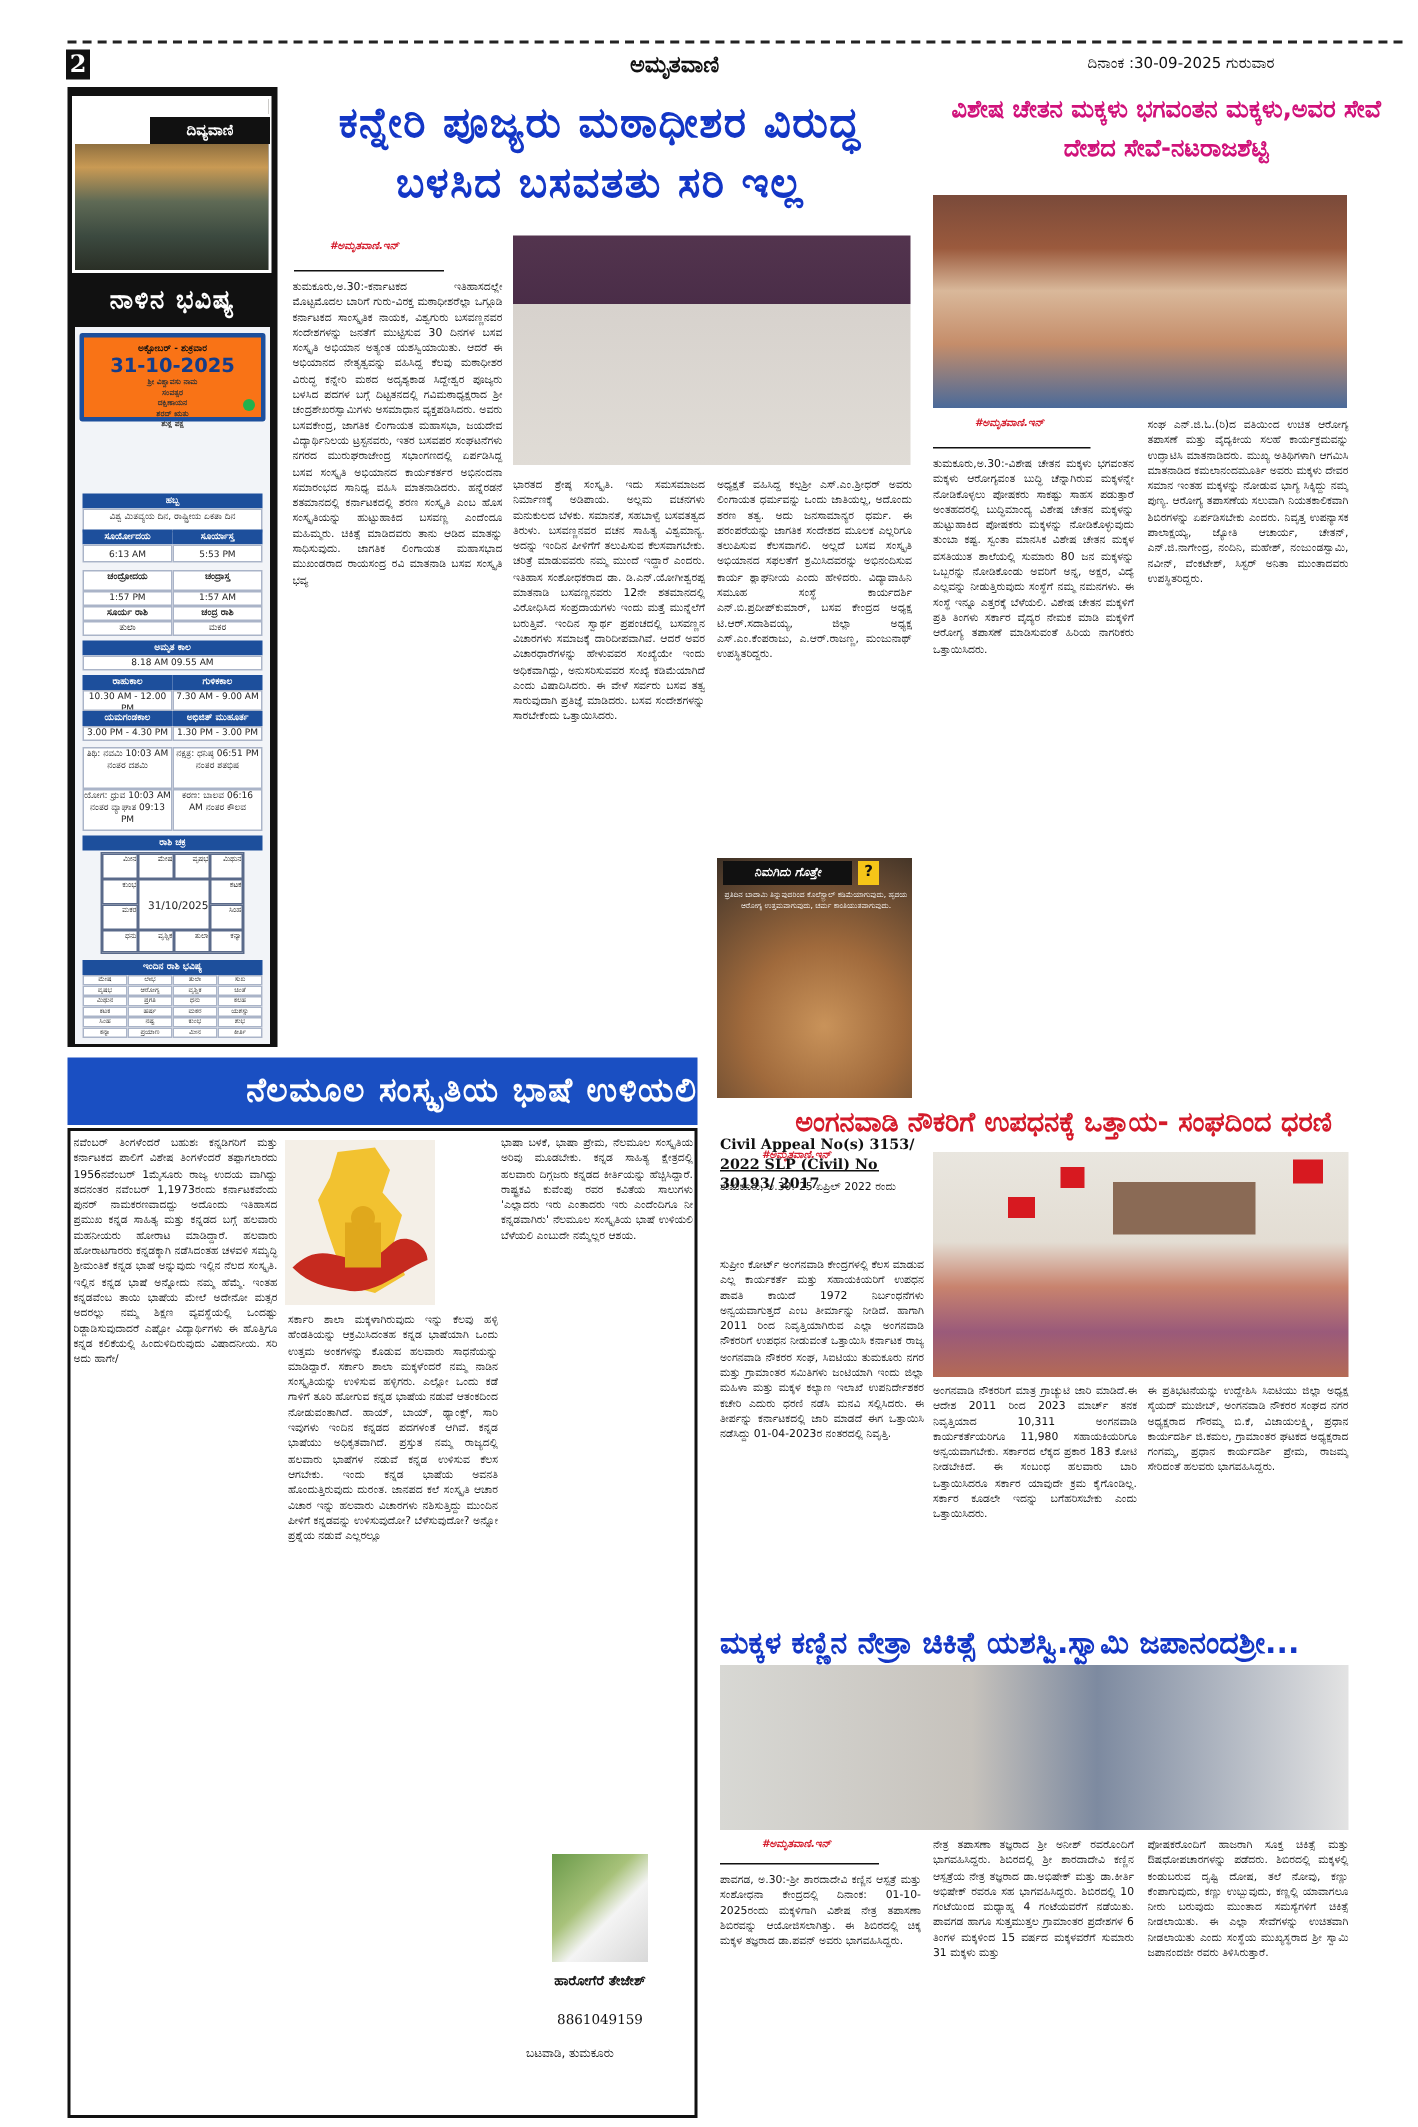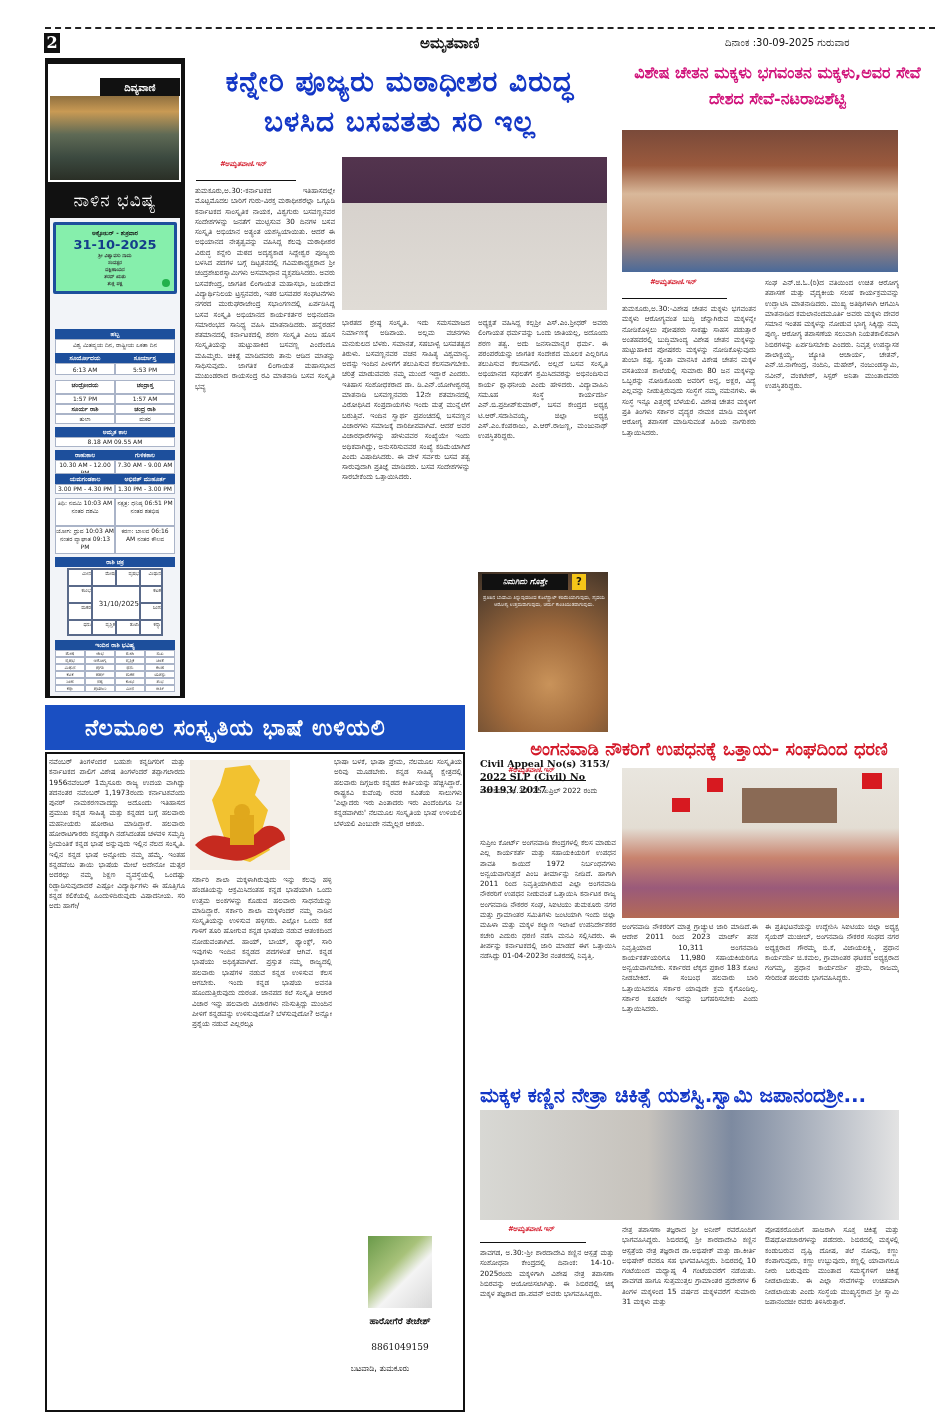--- a/index.html
+++ b/index.html
@@ -12,23 +12,23 @@
   .page-num { left: 44px; top: 33px; width: 16px; height: 20px; background: #111; color: #fff; font: bold 16px "DejaVu Serif", serif; text-align: center; line-height: 20px; }
   .paper-name { left: 420px; top: 34px; font: bold 15px "DejaVu Sans", sans-serif; }
   .dateline { left: 725px; top: 37px; font-size: 10px; }
 
   
   .sidebar { left: 45px; top: 58px; width: 140px; height: 640px; background: #111; }
   .divyavani-box { left: 48px; top: 64px; width: 133px; height: 118px; background: linear-gradient(180deg,#4a4434 0%,#8a6c3e 25%,#c99a54 40%,#5f6a55 60%,#3c4a40 80%,#2a2f26 100%); border: 2px solid #fff; }
   .divyavani-label { left: 50px; top: 10px; width: 80px; height: 20px; background: #111; color: #fff; font-size: 10px; font-weight: bold; text-align: center; line-height: 20px; border-top: 2px solid #fff; }
   .divyavani-white { left: 0; top: 0; width: 129px; height: 30px; background: #fff; }
   .quote { left: 5px; top: 38px; width: 120px; color: #fff; font-size: 11px; font-weight: bold; line-height: 16px; text-align: center; text-shadow: 1px 1px 1px #000; }
-  .bhavishya-title { left: 52px; top: 190px; width: 126px; color: #fff; font-size: 17px; font-weight: normal; letter-spacing: 1px; text-align: center; }
+  .bhavishya-title { left: 52px; top: 190px; width: 126px; color: #fff; font-size: 17px; font-weight: bold; letter-spacing: 1px; text-align: center; }
   .cal-panel { left: 50px; top: 218px; width: 130px; height: 478px; background: #f2f4f8; }
-  .date-card { left: 53px; top: 222px; width: 124px; height: 72px; background: #86efac; border: 3px solid #1d4f9c; border-radius: 2px; }
+  .date-card { left: 53px; top: 222px; width: 124px; height: 59px; background: #f97316; border: 3px solid #1d4f9c; border-radius: 2px; }
   .date-card .m { width: 100%; text-align: center; font-size: 6px; font-weight: bold; margin-top: 4px; line-height: 8px; }
   .date-card .d { width: 100%; text-align: center; font-size: 13px; color: #143d8a; font-weight: bold; }
   .date-card .s { width: 100%; text-align: center; font-size: 5px; font-weight: bold; line-height: 7px; color: #333; }
   .wa { right: 4px; bottom: 4px; width: 8px; height: 8px; background: #22b14c; border-radius: 50%; }
   .blue-bar { background: #1d4f9c; color: #fff; font-size: 6px; text-align: center; font-weight: bold; line-height: 10px; height: 10px; }
   .cell { background: #fff; border: 1px solid #aab4c8; font-size: 6px; text-align: center; color: #222; line-height: 8px; overflow: hidden; }
   .rashi-grid { left: 67px; top: 568px; width: 96px; height: 68px; border: 1px solid #5a6a8a; background: #fff; }
   .rashi-grid .c { position: absolute; border: 1px solid #5a6a8a; font-size: 5px; text-align: right; color: #222; }
 
   
@@ -44,21 +44,21 @@
   .ph-anganwadi { left: 622px; top: 768px; width: 277px; height: 150px; background: linear-gradient(180deg,#e9e6df 0%,#e3ddd3 40%,#c8836e 60%,#9a5a7a 80%,#b46a55 100%); }
   .ph-eye { left: 480px; top: 1110px; width: 419px; height: 110px; background: linear-gradient(90deg,#d8d8d4 0%,#c6c2bc 40%,#7d8aa0 60%,#e3e3e3 100%); }
   .ph-almond { left: 478px; top: 572px; width: 130px; height: 160px; background: radial-gradient(circle at 55% 70%,#c9935a 0%,#a06a3c 40%,#5e4530 80%,#3d3025 100%); }
   .ph-karnataka { left: 190px; top: 760px; width: 100px; height: 110px; background: #f4efe7; }
   .ph-author { left: 368px; top: 1236px; width: 64px; height: 72px; background: linear-gradient(135deg,#6a9a4a 0%,#a8c27a 40%,#f4f4f4 60%,#d8d8d8 100%); }
 
   .h-magenta { left: 615px; top: 60px; width: 325px; color: #d0127a; font-size: 16px; font-weight: bold; line-height: 26px; text-align: center; }
   .h-red { left: 478px; top: 738px; width: 462px; color: #d41a2a; font-size: 18px; font-weight: bold; text-align: center; }
   .h-blue2 { left: 480px; top: 1082px; width: 455px; color: #1336c6; font-size: 20px; font-weight: bold; line-height: 26px; }
 
-  .nelamula-banner { left: 45px; top: 705px; width: 420px; height: 45px; background: #1a4fc2; color: #fff; font-size: 22px; font-weight: bold; text-align: left; line-height: 45px; letter-spacing: 1px; padding-left: 40px; }
+  .nelamula-banner { left: 45px; top: 705px; width: 420px; height: 45px; background: #1a4fc2; color: #fff; font-size: 22px; font-weight: bold; text-align: right; line-height: 45px; letter-spacing: 1px; }
   .nelamula-frame { left: 45px; top: 752px; width: 420px; height: 660px; border: 2px solid #111; }
   .author-name { left: 340px; top: 1316px; width: 120px; text-align: center; font-size: 9px; font-weight: bold; }
   .author-phone { left: 340px; top: 1342px; width: 120px; text-align: center; font: 9px "DejaVu Serif", serif; }
   .author-place { left: 320px; top: 1364px; width: 120px; text-align: center; font-size: 8px; }
   .legal { font: bold 9.5px "DejaVu Serif", serif; line-height: 13px; }
   .gothe-box { left: 482px; top: 574px; width: 86px; height: 16px; background: #111; color: #fff; font-size: 8px; font-weight: bold; text-align: center; line-height: 16px; font-style: italic; }
   .gothe-q { left: 572px; top: 574px; width: 14px; height: 16px; background: #f5c518; color: #111; font-size: 10px; font-weight: bold; text-align: center; line-height: 16px; }
   .almond-caption { left: 482px; top: 594px; width: 124px; color: #fff; font-size: 5px; line-height: 7px; text-align: center; }
 </style>
 </head>
@@ -216,15 +216,15 @@
     <rect x="120" y="20" width="95" height="35" fill="#8a6a55"></rect>
   </svg>
 </div>
 <div class="abs body-text" style="left:622px;top:922px;width:136px;height:156px;">ಅಂಗನವಾಡಿ ನೌಕರರಿಗೆ ಮಾತ್ರ ಗ್ರಾಚ್ಯುಟಿ ಜಾರಿ ಮಾಡಿದೆ.ಈ ಆದೇಶ 2011 ರಿಂದ 2023 ಮಾರ್ಚ್ ತನಕ ನಿವೃತ್ತಿಯಾದ 10,311 ಅಂಗನವಾಡಿ ಕಾರ್ಯಕರ್ತೆಯರಿಗೂ 11,980 ಸಹಾಯಕಿಯರಿಗೂ ಅನ್ವಯವಾಗಬೇಕು. ಸರ್ಕಾರದ ಲೆಕ್ಕದ ಪ್ರಕಾರ 183 ಕೋಟಿ ನೀಡಬೇಕಿದೆ. ಈ ಸಂಬಂಧ ಹಲವಾರು ಬಾರಿ ಒತ್ತಾಯಿಸಿದರೂ ಸರ್ಕಾರ ಯಾವುದೇ ಕ್ರಮ ಕೈಗೊಂಡಿಲ್ಲ. ಸರ್ಕಾರ ಕೂಡಲೇ ಇದನ್ನು ಬಗೆಹರಿಸಬೇಕು ಎಂದು ಒತ್ತಾಯಿಸಿದರು.</div>
 <div class="abs body-text" style="left:765px;top:922px;width:134px;height:156px;">ಈ ಪ್ರತಿಭಟನೆಯನ್ನು ಉದ್ದೇಶಿಸಿ ಸಿಐಟಿಯು ಜಿಲ್ಲಾ ಅಧ್ಯಕ್ಷ ಸೈಯದ್ ಮುಜೀಬ್, ಅಂಗನವಾಡಿ ನೌಕರರ ಸಂಘದ ನಗರ ಅಧ್ಯಕ್ಷರಾದ ಗೌರಮ್ಮ ಬಿ.ಕೆ, ವಿಜಾಯಲಕ್ಷ್ಮಿ, ಪ್ರಧಾನ ಕಾರ್ಯದರ್ಶಿ ಜಿ.ಕಮಲ, ಗ್ರಾಮಾಂತರ ಘಟಕದ ಅಧ್ಯಕ್ಷರಾದ ಗಂಗಮ್ಮ, ಪ್ರಧಾನ ಕಾರ್ಯದರ್ಶಿ ಪ್ರೇಮ, ರಾಜಮ್ಮ ಸೇರಿದಂತೆ ಹಲವರು ಭಾಗವಹಿಸಿದ್ದರು.</div>
 
 <div class="abs h-blue2">ಮಕ್ಕಳ ಕಣ್ಣಿನ ನೇತ್ರಾ ಚಿಕಿತ್ಸೆ ಯಶಸ್ವಿ.ಸ್ವಾಮಿ ಜಪಾನಂದಶ್ರೀ...</div>
 <div class="abs photo ph-eye"></div>
 <div class="abs tag" style="left:508px;top:1225px;">#ಅಮೃತವಾಣಿ.ಇನ್</div>
 <div class="abs rule" style="left:480px;top:1242px;width:106px;"></div>
-<div class="abs body-text" style="left:480px;top:1248px;width:134px;height:165px;">ಪಾವಗಡ, ಅ.30:-ಶ್ರೀ ಶಾರದಾದೇವಿ ಕಣ್ಣಿನ ಆಸ್ಪತ್ರೆ ಮತ್ತು ಸಂಶೋಧನಾ ಕೇಂದ್ರದಲ್ಲಿ ದಿನಾಂಕ: 14-10-2025ರಂದು ಮಕ್ಕಳಿಗಾಗಿ ವಿಶೇಷ ನೇತ್ರ ತಪಾಸಣಾ ಶಿಬಿರವನ್ನು ಆಯೋಜಿಸಲಾಗಿತ್ತು. ಈ ಶಿಬಿರದಲ್ಲಿ ಚಿಕ್ಕ ಮಕ್ಕಳ ತಜ್ಞರಾದ ಡಾ.ಪವನ್ ಅವರು ಭಾಗವಹಿಸಿದ್ದರು.</div>
+<div class="abs body-text" style="left:480px;top:1248px;width:134px;height:165px;">ಪಾವಗಡ, ಅ.30:-ಶ್ರೀ ಶಾರದಾದೇವಿ ಕಣ್ಣಿನ ಆಸ್ಪತ್ರೆ ಮತ್ತು ಸಂಶೋಧನಾ ಕೇಂದ್ರದಲ್ಲಿ ದಿನಾಂಕ: 01-10-2025ರಂದು ಮಕ್ಕಳಿಗಾಗಿ ವಿಶೇಷ ನೇತ್ರ ತಪಾಸಣಾ ಶಿಬಿರವನ್ನು ಆಯೋಜಿಸಲಾಗಿತ್ತು. ಈ ಶಿಬಿರದಲ್ಲಿ ಚಿಕ್ಕ ಮಕ್ಕಳ ತಜ್ಞರಾದ ಡಾ.ಪವನ್ ಅವರು ಭಾಗವಹಿಸಿದ್ದರು.</div>
 <div class="abs body-text" style="left:622px;top:1225px;width:134px;height:188px;">ನೇತ್ರ ತಪಾಸಣಾ ತಜ್ಞರಾದ ಶ್ರೀ ಅನೀಶ್ ರವರೊಂದಿಗೆ ಭಾಗವಹಿಸಿದ್ದರು. ಶಿಬಿರದಲ್ಲಿ ಶ್ರೀ ಶಾರದಾದೇವಿ ಕಣ್ಣಿನ ಆಸ್ಪತ್ರೆಯ ನೇತ್ರ ತಜ್ಞರಾದ ಡಾ.ಅಭಿಷೇಕ್ ಮತ್ತು ಡಾ.ಕೀರ್ತಿ ಅಭಿಷೇಕ್ ರವರೂ ಸಹ ಭಾಗವಹಿಸಿದ್ದರು. ಶಿಬಿರದಲ್ಲಿ 10 ಗಂಟೆಯಿಂದ ಮಧ್ಯಾಹ್ನ 4 ಗಂಟೆಯವರೆಗೆ ನಡೆಯಿತು. ಪಾವಗಡ ಹಾಗೂ ಸುತ್ತಮುತ್ತಲ ಗ್ರಾಮಾಂತರ ಪ್ರದೇಶಗಳ 6 ತಿಂಗಳ ಮಕ್ಕಳಿಂದ 15 ವರ್ಷದ ಮಕ್ಕಳವರೆಗೆ ಸುಮಾರು 31 ಮಕ್ಕಳು ಮತ್ತು</div>
 <div class="abs body-text" style="left:765px;top:1225px;width:134px;height:188px;">ಪೋಷಕರೊಂದಿಗೆ ಹಾಜರಾಗಿ ಸೂಕ್ತ ಚಿಕಿತ್ಸೆ ಮತ್ತು ಔಷಧೋಪಚಾರಗಳನ್ನು ಪಡೆದರು. ಶಿಬಿರದಲ್ಲಿ ಮಕ್ಕಳಲ್ಲಿ ಕಂಡುಬರುವ ದೃಷ್ಟಿ ದೋಷ, ತಲೆ ನೋವು, ಕಣ್ಣು ಕೆಂಪಾಗುವುದು, ಕಣ್ಣು ಉಬ್ಬುವುದು, ಕಣ್ಣಲ್ಲಿ ಯಾವಾಗಲೂ ನೀರು ಬರುವುದು ಮುಂತಾದ ಸಮಸ್ಯೆಗಳಿಗೆ ಚಿಕಿತ್ಸೆ ನೀಡಲಾಯಿತು. ಈ ಎಲ್ಲಾ ಸೇವೆಗಳನ್ನು ಉಚಿತವಾಗಿ ನೀಡಲಾಯಿತು ಎಂದು ಸಂಸ್ಥೆಯ ಮುಖ್ಯಸ್ಥರಾದ ಶ್ರೀ ಸ್ವಾಮಿ ಜಪಾನಂದಜೀ ರವರು ತಿಳಿಸಿರುತ್ತಾರೆ.</div>
 
 </body></html>

